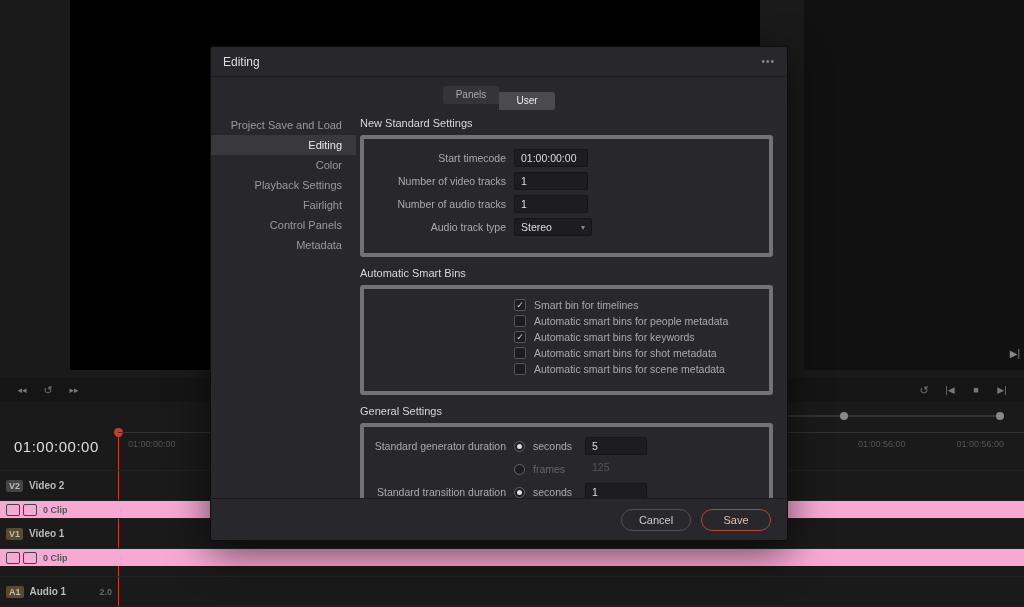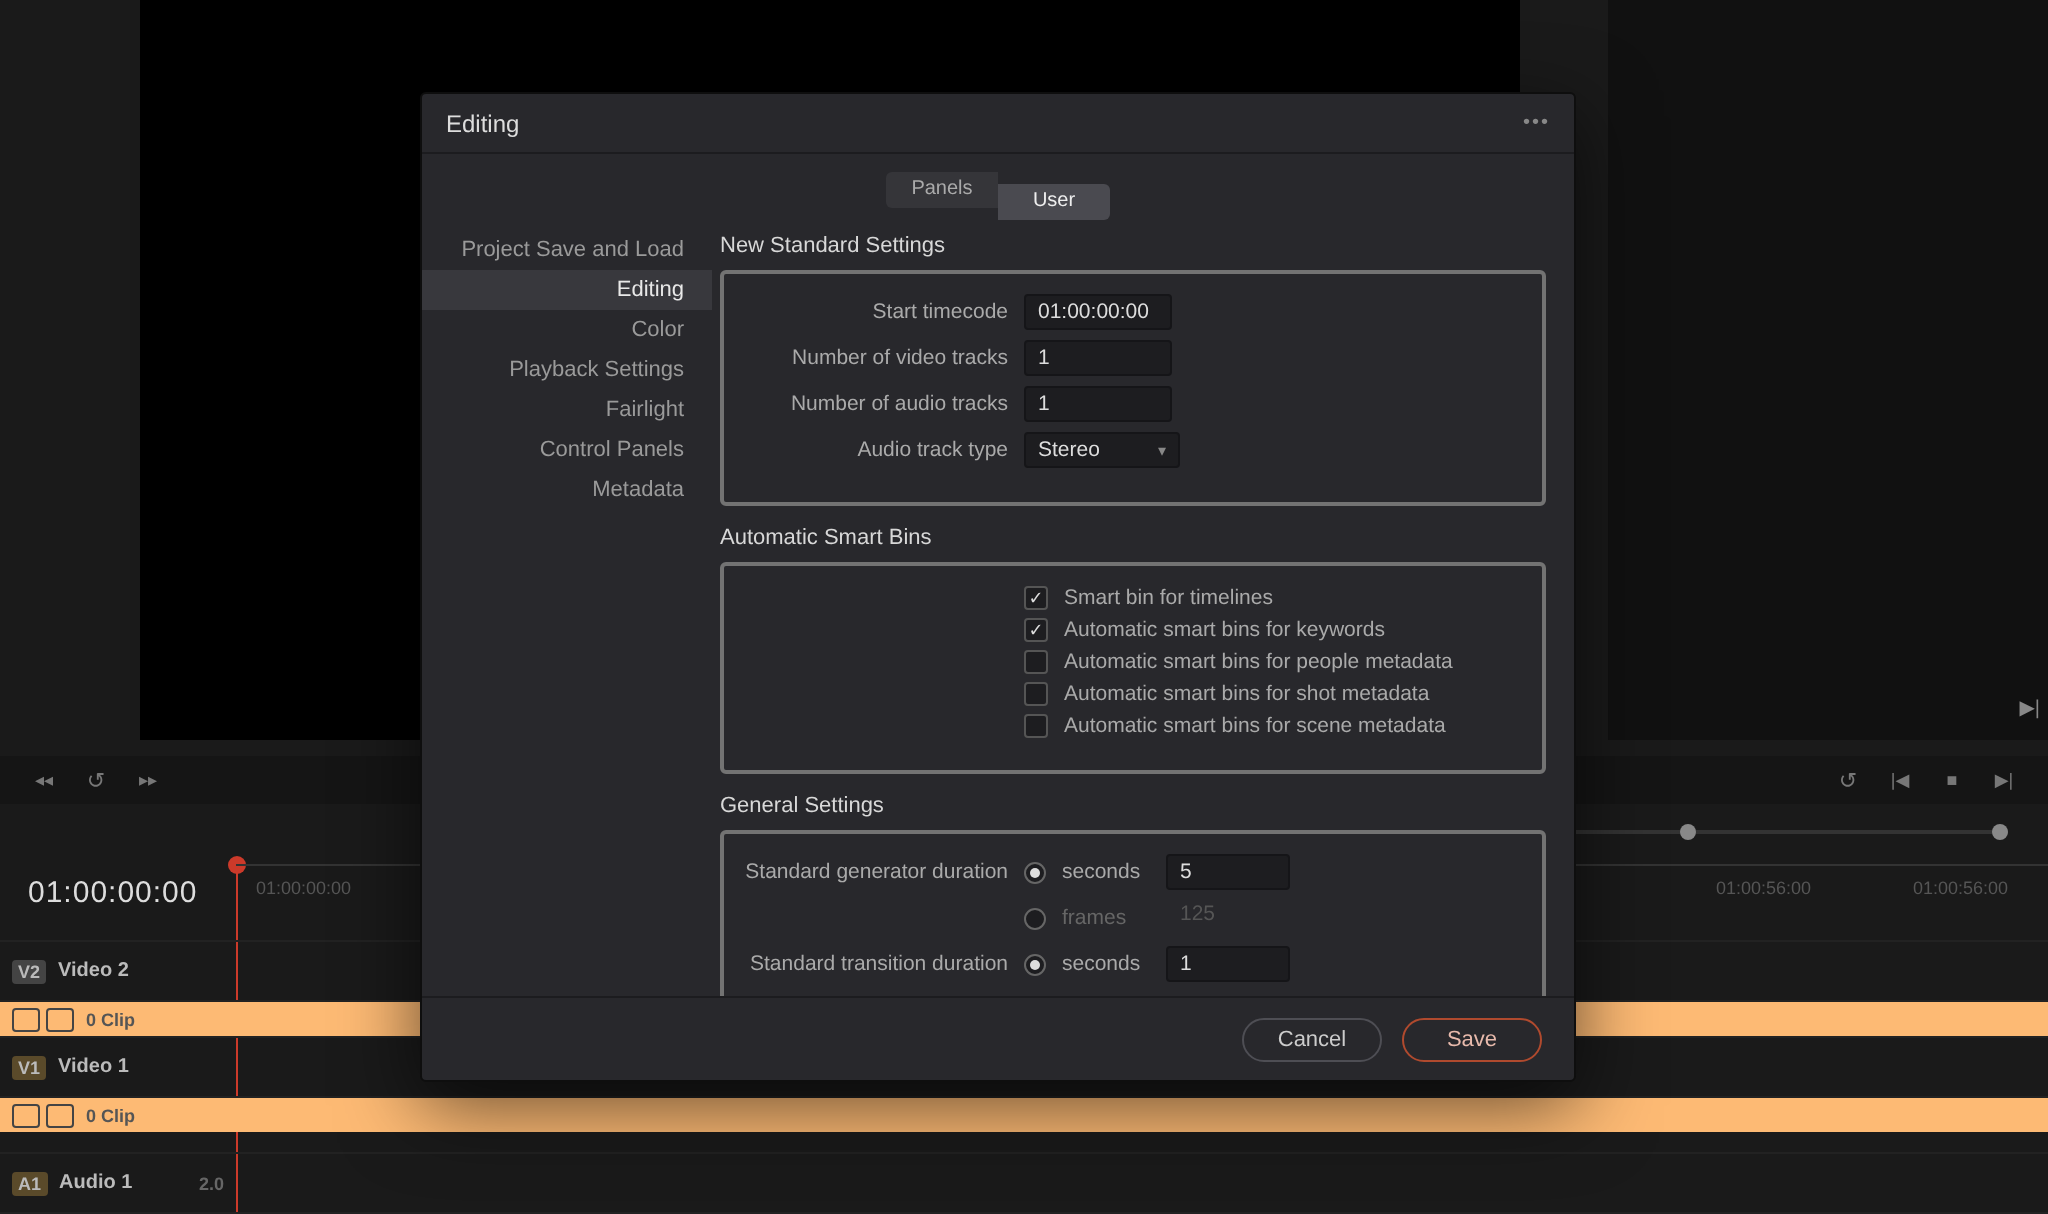--- a/index.html
+++ b/index.html
@@ -19,41 +19,41 @@
   .bg-timecode { position:absolute; top:438px; left:14px; color:#ddd; font-size:15px; font-weight:500; letter-spacing:0.5px; }
   .bg-playhead { position:absolute; top:432px; left:118px; width:1px; height:175px; background:#cc3a2a; }
   .bg-playhead::before { content:""; position:absolute; top:-4px; left:-4px; width:9px; height:9px; background:#cc3a2a; border-radius:50%; }
   .bg-ruler { position:absolute; top:432px; left:118px; right:0; height:30px; border-top:1px solid #333; font-size:9px; color:#555; }
   .bg-ruler span { position:absolute; top:6px; }
   .bg-tracks { position:absolute; top:470px; left:0; right:0; bottom:0; }
   .track-row { height:30px; display:flex; align-items:center; border-top:1px solid #222;font-weight:bold; }
   .track-row .hdr { width:112px; height:100%; display:flex; align-items:center; padding-left:6px; gap:6px; color:#bbb; font-size:10px; }
   .track-row .hdr .tag { display:inline-block; padding:1px 3px; background:#444; border-radius:2px; font-size:9px; }
   .track-row .hdr .tag.a { background:#5a4a2a; }
-  .track-row.sub { height:18px; background:#fdba74; }
+  .track-row.sub { height:18px; background:#f9a8d4; }
   .track-row.sub .hdr { color:#555; font-size:9px; }
   .track-icons { display:flex; gap:3px; }
   .track-icons span { width:14px; height:12px; border:1px solid #444; border-radius:2px; }
 
   
   .modal { position:absolute; top:46px; left:210px; width:578px; height:495px; background:#28282c; border:1px solid #0e0e0e; border-radius:3px; box-shadow:0 12px 40px rgba(0,0,0,0.6); display:flex; flex-direction:column; }
   .modal-header { height:30px; display:flex; align-items:center; justify-content:space-between; padding:0 12px; border-bottom:1px solid #1c1c1f; }
   .modal-header .title { font-size:12px; color:#ddd; font-weight:500; }
   .modal-header .dots { color:#888; letter-spacing:1px; font-size:10px; }
   .tabstrip { height:28px; display:flex; justify-content:center; align-items:center; gap:0; margin-top:4px; }
   .tabstrip .tab { width:56px; height:18px; line-height:18px; text-align:center; font-size:10px; color:#aaa; background:#353539; border-radius:3px 0 0 3px; cursor:pointer;}
   .tabstrip .tab.right { border-radius:0 3px 3px 0;margin-top:12px; }
   .tabstrip .tab.active { background:#4a4a50; color:#eee; }
   .modal-body { flex:1; display:flex; overflow:hidden; }
   .cat-list { width:145px; text-align:right; padding:6px 0; }
   .cat-list .item { padding:4px 14px 4px 4px; font-size:11px; color:#9a9a9a; cursor:pointer; }
   .cat-list .item.active { background:#38383d; color:#e8e8e8; }
   .settings-pane { flex:1; overflow-y:auto; padding:6px 14px 2px 4px; }
   .group-title { font-size:11px; color:#d8d8d8; font-weight:500; margin:2px 0 6px 0; }
-  .group-box { border:2px solid #737373; border-radius:3px; padding:10px 10px 12px 10px; margin-bottom:10px; }
+  .group-box { border:4px solid #737373; border-radius:3px; padding:10px 10px 12px 10px; margin-bottom:10px; }
   .row { display:flex; align-items:center; gap:8px; margin-bottom:5px; min-height:18px; }
   .row .lbl { width:132px; text-align:right; color:#aaa; font-size:10.5px; }
   .inp { background:#1d1d20; border:1px solid #151518; color:#ddd; font-size:10.5px; height:18px; padding:0 6px; border-radius:2px; }
   .inp.w70 { width:74px; }
   .inp.w60 { width:62px; }
   .inp.sel { width:78px; display:flex; align-items:center; justify-content:space-between; }
   .inp.ghost { background:transparent; border-color:transparent; color:#555; }
   .chev { font-size:8px; color:#888; }
   .chk-row { display:flex; align-items:center; gap:8px; margin-bottom:4px; padding-left:140px; }
   .chk { width:12px; height:12px; border:1px solid #555; border-radius:2px; background:#1d1d20; display:flex; align-items:center; justify-content:center; font-size:9px; color:#ddd; line-height:1; }
@@ -193,26 +193,26 @@
         </div>
       </div>
 
       <div class="group-title">Automatic Smart Bins</div>
       <div class="group-box">
         <div class="chk-row">
             <span class="chk on"></span>
             <span class="chk-label">Smart bin for timelines</span>
           </div>
         <div class="chk-row">
+            <span class="chk"></span>
+            <span class="chk-label">Automatic smart bins for people metadata</span>
+          </div>
+        <div class="chk-row">
             <span class="chk on"></span>
             <span class="chk-label">Automatic smart bins for keywords</span>
-          </div>
-        <div class="chk-row">
-            <span class="chk"></span>
-            <span class="chk-label">Automatic smart bins for people metadata</span>
           </div>
         <div class="chk-row">
             <span class="chk"></span>
             <span class="chk-label">Automatic smart bins for shot metadata</span>
           </div>
         <div class="chk-row">
             <span class="chk"></span>
             <span class="chk-label">Automatic smart bins for scene metadata</span>
           </div>
       </div>

